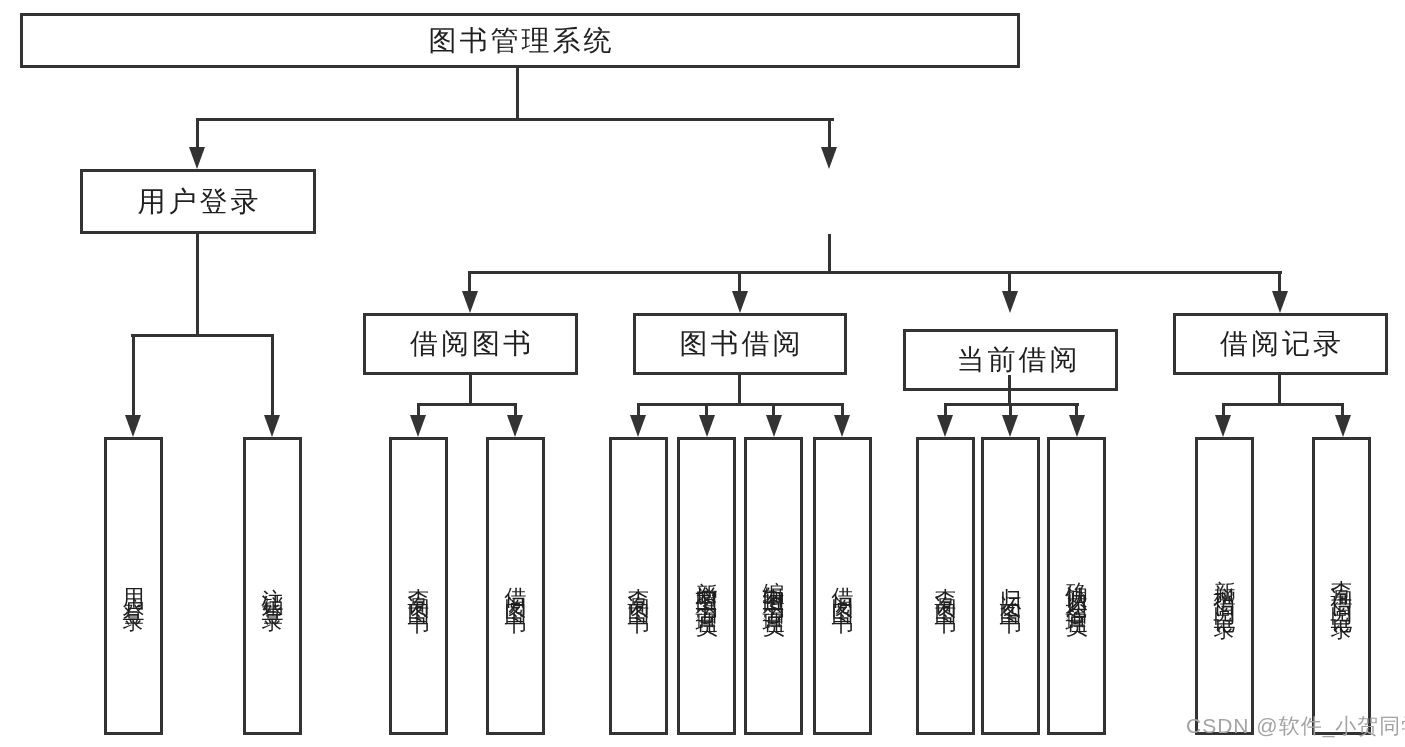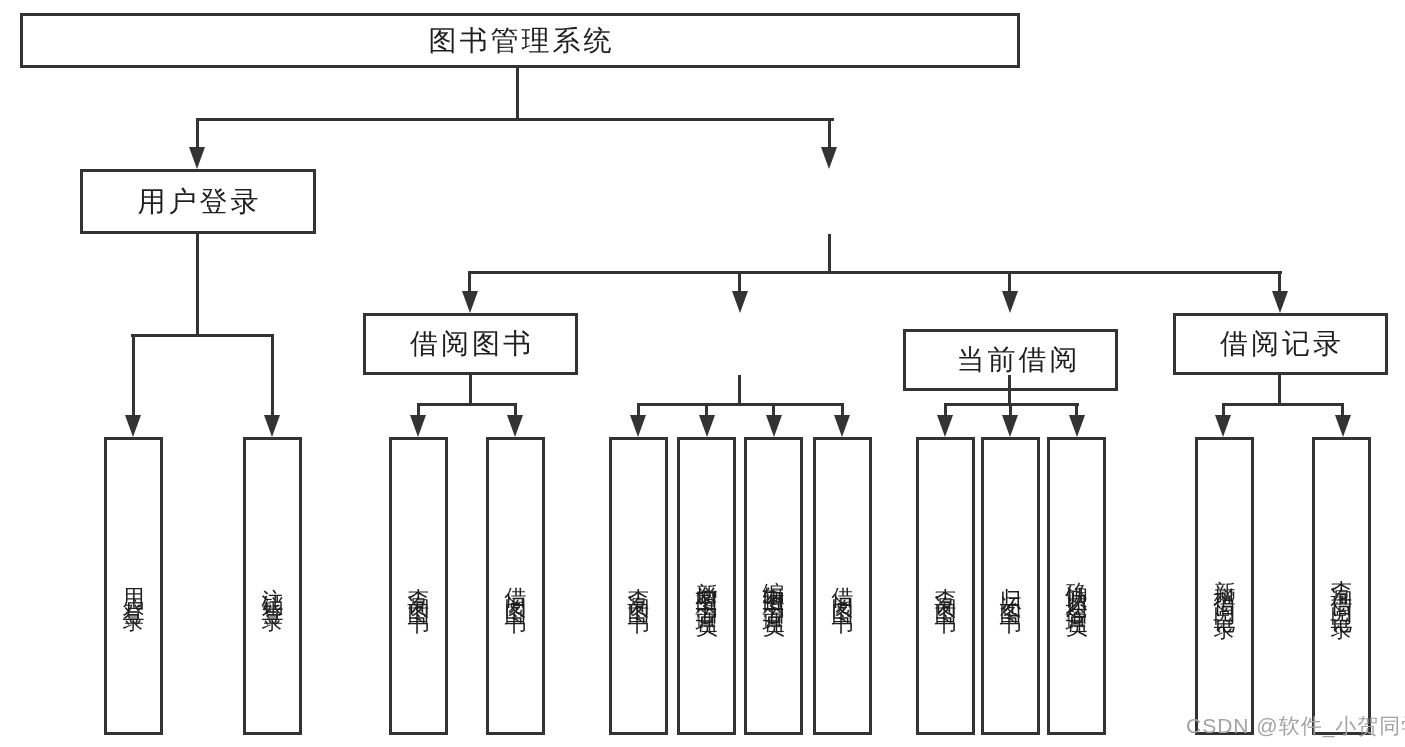--- a/index.html
+++ b/index.html
@@ -68,20 +68,23 @@
 
   <div class="node" style="left:80px;top:169px;width:236px;height:65px;">
     <span class="h-label">用户登录</span>
   </div>
 
 
   <div class="node" style="left:363px;top:313px;width:215px;height:62px;">
     <span class="h-label">借阅图书</span>
   </div>
 
+  <div class="node" style="left:633px;top:313px;width:214px;height:62px;">
+    <span class="h-label">图书借阅</span>
+  </div>
 
   <div class="node" style="left:903px;top:329px;width:215px;height:62px;padding-left:13px;">
     <span class="h-label">当前借阅</span>
   </div>
 
   <div class="node" style="left:1173px;top:313px;width:215px;height:62px;">
     <span class="h-label">借阅记录</span>
   </div>
 
   <div class="node leaf" style="left:104px;top:437px;width:59px;height:298px;">

